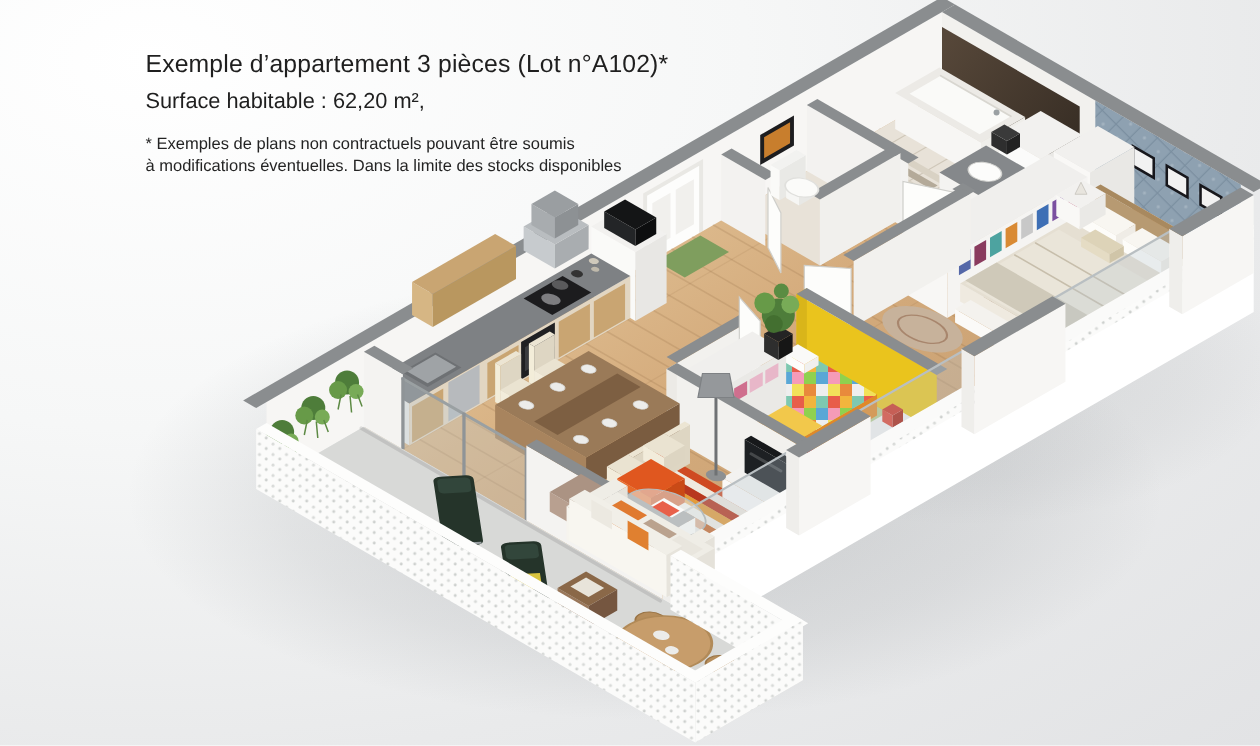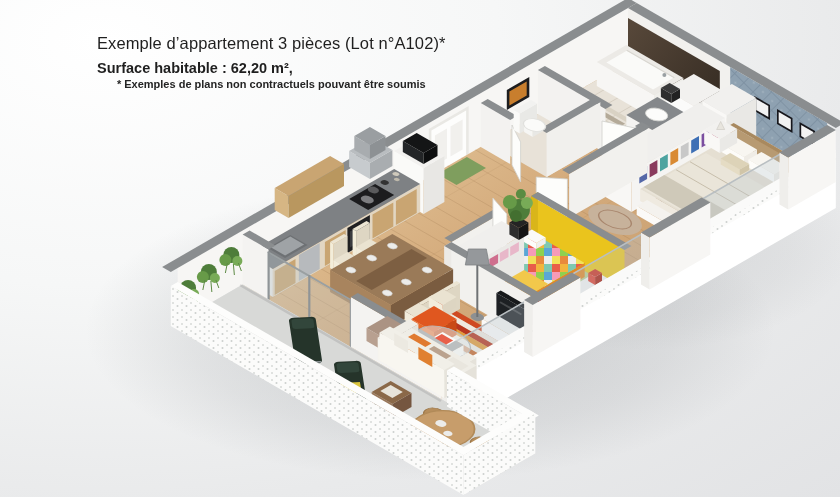--- a/index.html
+++ b/index.html
@@ -4,22 +4,22 @@
 <style>
   html,body{margin:0;padding:0;}
   body{
     width:840px;height:497px;overflow:hidden;
     font-family:"Liberation Sans", sans-serif;
     background:radial-gradient(ellipse at 12% 8%, #ffffff 0%, #f6f7f7 38%, #e9eaeb 72%, #e2e3e5 100%);
   }
   .stage{position:relative;width:840px;height:497px;padding-left:20px;}
   .info{position:absolute;left:97px;top:34px;color:#1f1f1f;z-index:3;}
   .info h1{margin:0 0 6px 0;font-size:16.5px;font-weight:400;letter-spacing:.1px;}
-  .info p{margin:0;font-size:14.5px;line-height:18px;font-weight:700;}
-  .footnote{margin-top:0;color:#242424;text-align:center;}
+  .info p{margin:0;font-size:14.5px;line-height:18px;font-weight:400;}
+  .footnote{margin-top:12px;color:#242424;}
   .footnote p{font-size:11px;line-height:14.5px;}
   svg{position:absolute;left:0;top:0;z-index:1;}
 </style>
 </head>
 <body>
 
 <div class="stage">
 
   <svg id="scene" width="840" height="497" viewBox="0 0 840 497">
     <defs>
@@ -446,15 +446,16 @@
       <path d="M535.3 453.5L463.5 495.0L463.5 455.0L535.3 413.5Z" fill="url(#brick)"></path>
       <path d="M177.7 282.0L470.4 451.0L463.5 455.0L170.8 286.0Z" fill="#fdfdfc"></path>
       <path d="M170.8 326.0L463.5 495.0L463.5 455.0L170.8 286.0Z" fill="url(#brick)"></path>
     </svg>
 
   <div class="info">
     <h1>Exemple d’appartement 3 pièces (Lot n°A102)*</h1>
     <p>Surface habitable : 62,20 m²,</p>
     <div class="footnote">
       <p>* Exemples de plans non contractuels pouvant être soumis</p>
+      <p>à modifications éventuelles. Dans la limite des stocks disponibles</p>
     </div>
   </div>
 </div>
 
 </body></html>

